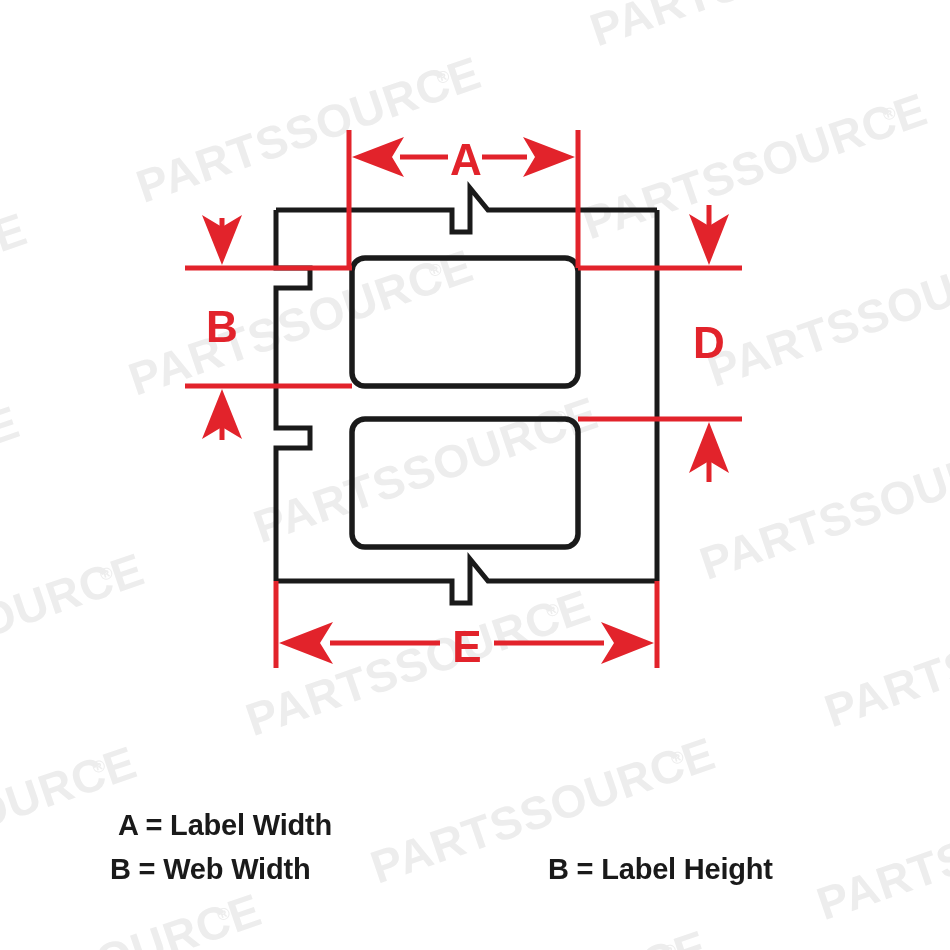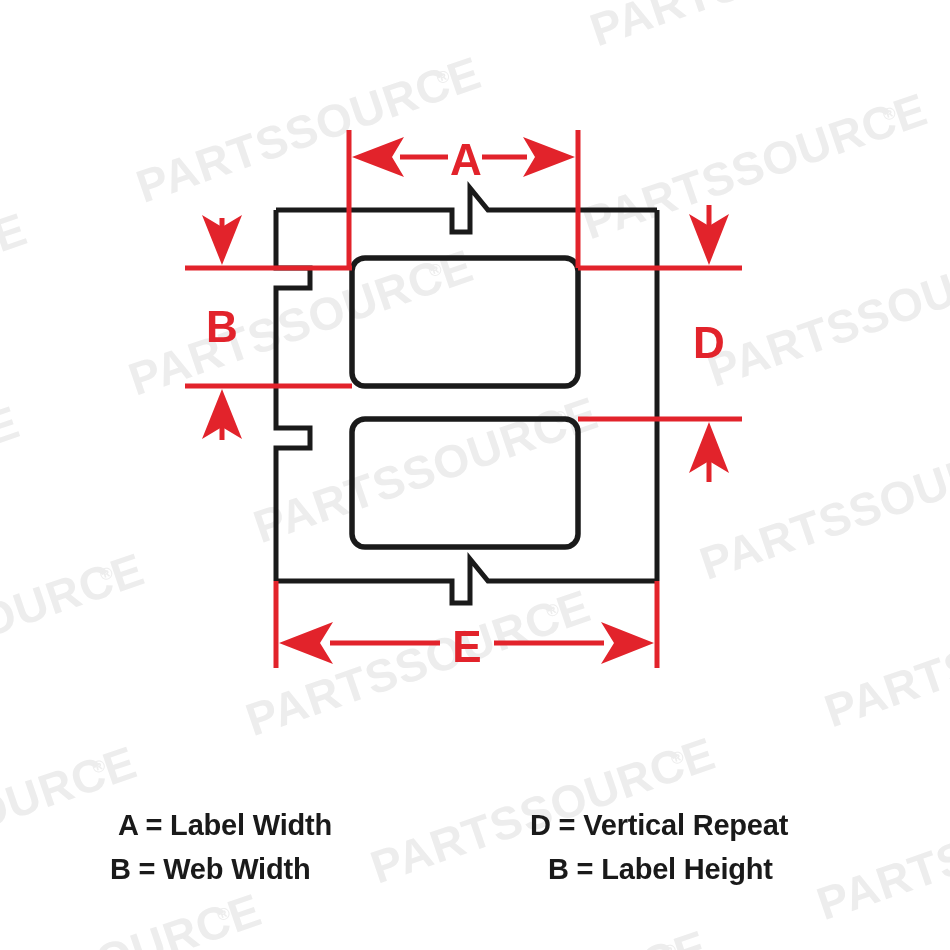--- a/index.html
+++ b/index.html
@@ -125,21 +125,20 @@
 
     <text x="466" y="175" text-anchor="middle" font-family="Liberation Sans, sans-serif" font-size="44" font-weight="bold" fill="#E2232B">A</text>
     <text x="222" y="342" text-anchor="middle" font-family="Liberation Sans, sans-serif" font-size="44" font-weight="bold" fill="#E2232B">B</text>
     <text x="709" y="358" text-anchor="middle" font-family="Liberation Sans, sans-serif" font-size="44" font-weight="bold" fill="#E2232B">D</text>
     <text x="467" y="662" text-anchor="middle" font-family="Liberation Sans, sans-serif" font-size="44" font-weight="bold" fill="#E2232B">E</text>
   </svg>
 
   <div class="legend">
     <div class="legend-row">
       <div class="legend-cell left">A = Label Width</div>
-      <div class="legend-cell right">D = Vertical Repeat</div>
     </div>
     <div class="legend-row">
       <div class="legend-cell right">B = Web Width</div>
       <div class="legend-cell left">B = Label Height</div>
     </div>
   </div>
 
 </div>
 
 </body></html>

